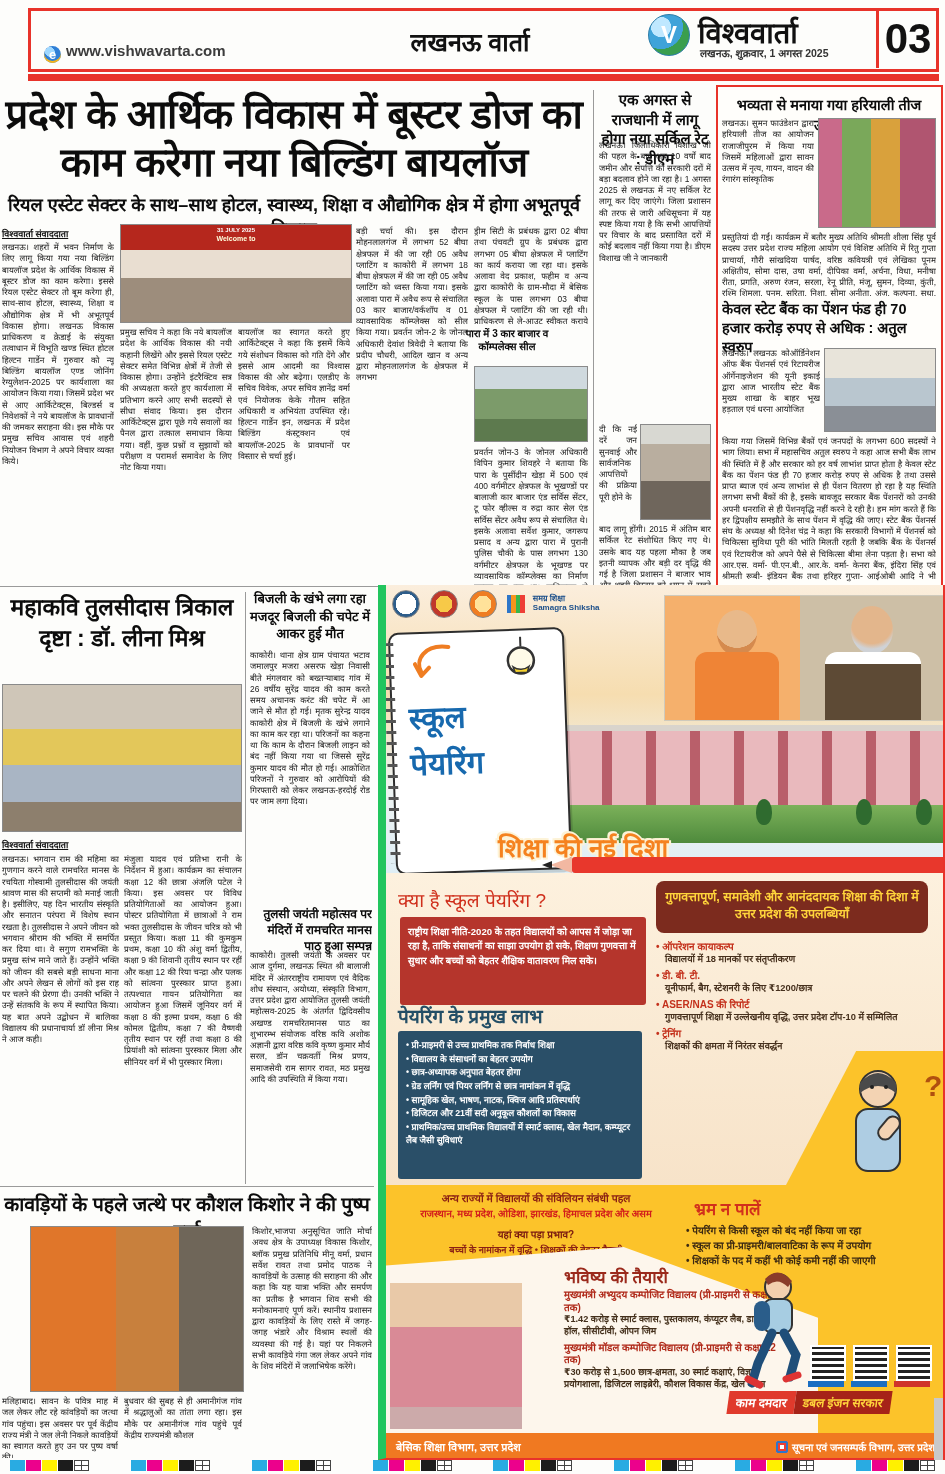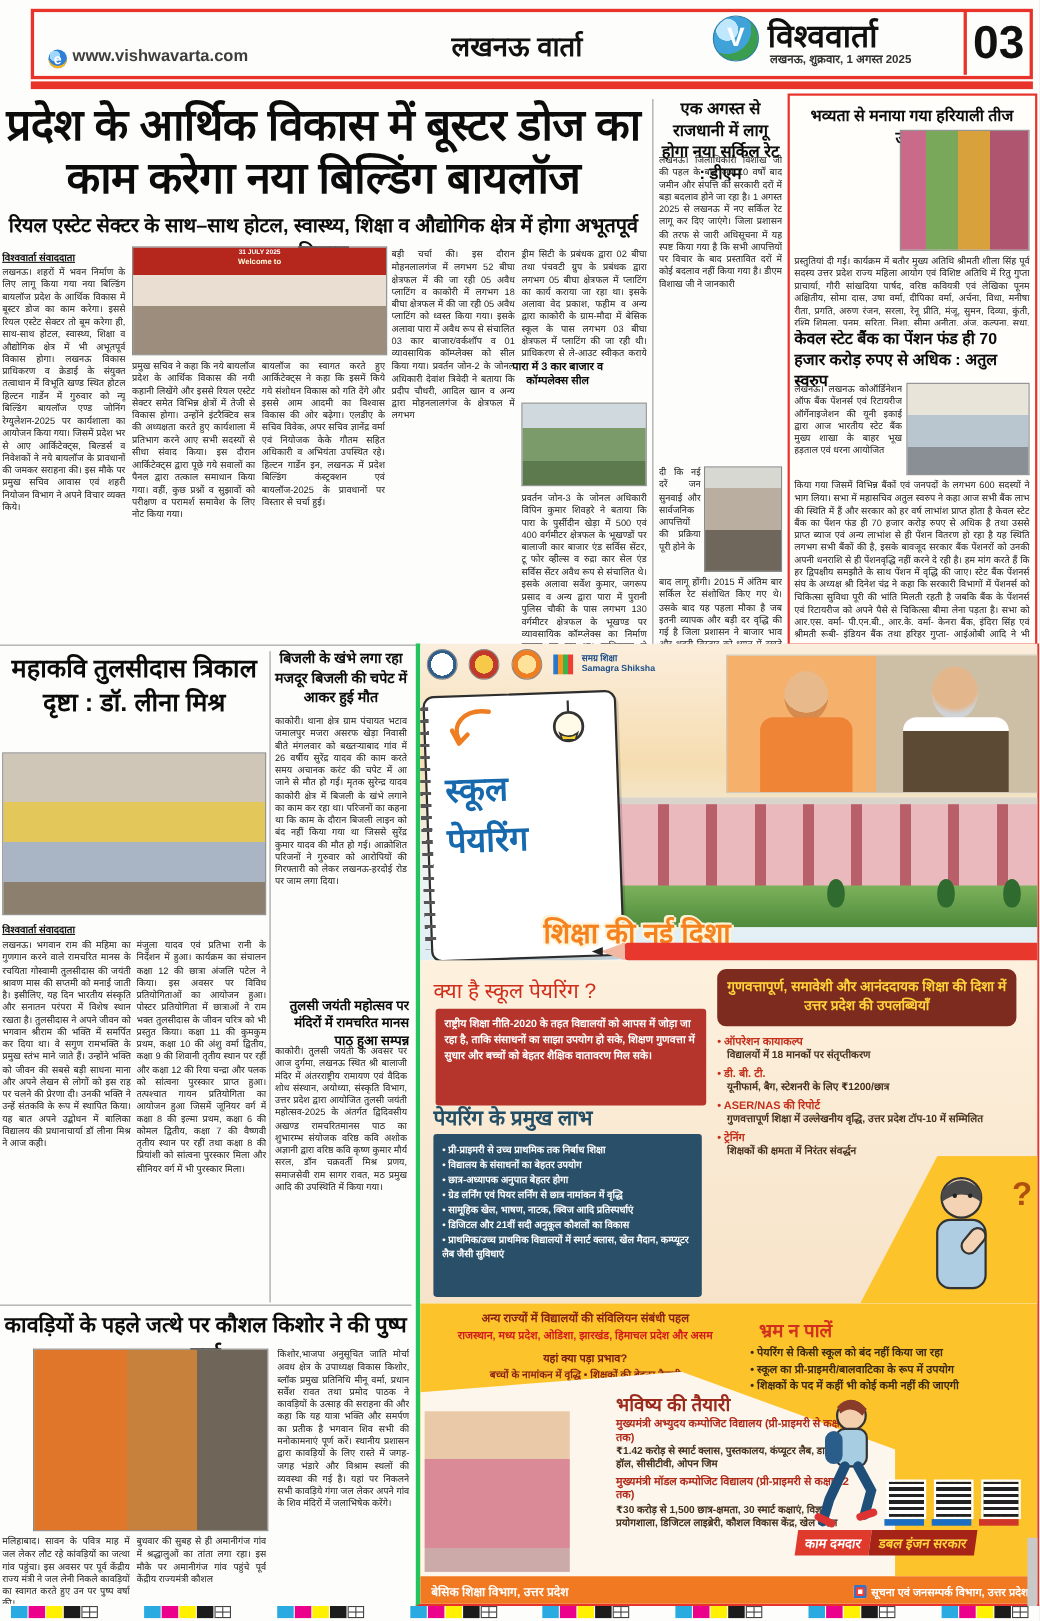--- a/index.html
+++ b/index.html
@@ -29,21 +29,21 @@
   .edition{position:absolute;left:700px;top:46px;font-size:10.5px;font-weight:bold;color:#333;}
   .pagebox{position:absolute;right:8px;top:10px;width:58px;height:58px;border-left:3px solid #e8332a;
            font-size:42px;font-weight:bold;color:#111;text-align:center;line-height:58px;}
 
   
   .lead-hl{left:4px;top:90px;width:580px;font-size:40px;line-height:1.2;text-align:center;letter-spacing:-.5px;}
   .lead-sub{left:4px;top:192px;width:580px;font-size:18px;text-align:center;}
   .byline{position:absolute;font-size:9px;font-weight:bold;text-decoration:underline;color:#111;}
 
   
-  .ad{position:absolute;left:378px;top:585px;width:567px;height:875px;border-left:4px solid #22c55e;
+  .ad{position:absolute;left:378px;top:585px;width:567px;height:875px;border-left:8px solid #22c55e;
       border-right:2px solid #e8332a;border-bottom:2px solid #e8332a;box-sizing:border-box;overflow:hidden;}
   .ad .hero{position:absolute;left:0;top:0;width:100%;height:288px;
       background:linear-gradient(180deg,#fbeedd 0%,#f6ddb0 38%,#eef3f2 70%,#dfeef5 100%);}
   .logo-chip{display:inline-block;width:26px;height:26px;border-radius:50%;margin-right:6px;vertical-align:middle;border:1px solid #888;}
   .samagra{display:inline-block;vertical-align:middle;font-size:8px;font-weight:bold;color:#1c4f8a;line-height:1.1;}
   .sam-bars{display:inline-block;vertical-align:middle;width:18px;height:18px;margin-right:3px;
       background:linear-gradient(90deg,#2e76c9 0 25%,#f7941d 25% 50%,#39b54a 50% 75%,#ee3e36 75% 100%);}
   .leaders{position:absolute;left:278px;top:10px;width:282px;height:124px;border:1px solid #cfcabc;
       background:linear-gradient(90deg,#f5b06c 0 48%,#cdbfa6 48% 100%);}
   .leaders .head{position:absolute;border-radius:50%;}
@@ -156,20 +156,21 @@
 
   <div class="hair-v" style="left:593px;top:90px;height:496px;"></div>
   <div class="hl c" style="left:598px;top:90px;width:114px;font-size:15px;line-height:1.3;">एक अगस्त से राजधानी में लागू होगा नया सर्किल रेट : डीएम</div>
   <div class="txt" style="left:599px;top:140px;width:112px;height:282px;">लखनऊ। जिलाधिकारी विशाख जी की पहल के बाद अब 10 वर्षों बाद जमीन और संपत्ति की सरकारी दरों में बड़ा बदलाव होने जा रहा है। 1 अगस्त 2025 से लखनऊ में नए सर्किल रेट लागू कर दिए जाएंगे। जिला प्रशासन की तरफ से जारी अधिसूचना में यह स्पष्ट किया गया है कि सभी आपत्तियों पर विचार के बाद प्रस्तावित दरों में कोई बदलाव नहीं किया गया है। डीएम विशाख जी ने जानकारी</div>
   <div class="txt" style="left:599px;top:424px;width:38px;height:96px;">दी कि नई दरें जन सुनवाई और सार्वजनिक आपत्तियों की प्रक्रिया पूरी होने के</div>
   <div class="photo" style="left:640px;top:424px;width:71px;height:96px;background:linear-gradient(180deg,#d8d8d2 0 20%,#b9ae9f 20% 60%,#6f665c 60% 100%);"></div>
   <div class="txt" style="left:599px;top:524px;width:112px;height:62px;">बाद लागू होंगी। 2015 में अंतिम बार सर्किल रेट संशोधित किए गए थे। उसके बाद यह पहला मौका है जब इतनी व्यापक और बड़ी दर वृद्धि की गई है जिला प्रशासन ने बाजार भाव और शहरी विस्तार को ध्यान में रखते हुए इस बार 15% से 50% तक की सर्किल रेट बढ़ोतरी की अधिसूचना जारी की है। ग्रामीण क्षेत्रों में कृषि भूमि की दरें औसतन 15 से 40 प्रतिशत तक बढ़ेंगी, जबकि शहरी इलाकों में यह इजाफा 25 से 50 प्रतिशत तक हो सकता है। कई इलाकों में दरें दोगुनी हो जाएंगी। शहर के प्रमुख इलाकों गोमतीनगर, इंदिरानगर और विभूतिखंड में नए सर्किल रेट पुराने रिकॉर्ड्स को पार कर चुके हैं। इंदिरानगर में जहां 2015 में दर 27,000 प्रति वर्ग मीटर थी, अब वह 62,000 पहुंच गई है। विभूतिखंड में दर 40000 से बढ़कर 70000 हो गई है, जबकि गोमतीनगर के अन्य सेक्टरों में यह 30500 से बढ़कर 77000 प्रति वर्ग मीटर तक जा पहुंची है।</div>
 
   <div class="abs" style="left:716px;top:85px;width:227px;height:502px;border:2.5px solid #e8332a;box-sizing:border-box;background:#fffefb;"></div>
   <div class="hl c" style="left:722px;top:94px;width:214px;font-size:14.5px;">भव्यता से मनाया गया हरियाली तीज उत्सव</div>
+  <div class="txt" style="left:722px;top:118px;width:92px;height:110px;">लखनऊ। सुमन फाउंडेशन द्वारा हरियाली तीज का आयोजन राजाजीपुरम में किया गया जिसमें महिलाओं द्वारा सावन उत्सव में नृत्य, गायन, वादन की रंगारंग सांस्कृतिक</div>
   <div class="photo" style="left:818px;top:118px;width:118px;height:110px;background:linear-gradient(90deg,#c96a8a 0 20%,#7aa85a 20% 45%,#d9a13c 45% 70%,#b05570 70% 100%);"></div>
   <div class="txt" style="left:722px;top:232px;width:214px;height:64px;">प्रस्तुतियां दी गईं। कार्यक्रम में बतौर मुख्य अतिथि श्रीमती शीला सिंह पूर्व सदस्य उत्तर प्रदेश राज्य महिला आयोग एवं विशिष्ट अतिथि में रितु गुप्ता प्राचार्या, गौरी सांखदिया पार्षद, वरिष्ठ कवियत्री एवं लेखिका पूनम अक्षितीय, सोमा दास, उषा वर्मा, दीपिका वर्मा, अर्चना, विधा, मनीषा रीता, प्रगति, अरुण रंजन, सरला, रेनू प्रीति, मंजू, सुमन, दिव्या, कुंती, रश्मि शिमला, पूनम, सरिता, निशा, सीमा अनीता, अंजू, कल्पना, सुधा, बबीता सोनाली, गीता, हर्षित, मोनिका, निशा एवं अन्य महिलाएं पारम्परिक वेशभूषा में उपस्थित रहीं। कार्यक्रम की आयोजिका सुमन फाउंडेशन की अध्यक्षा सुमन सिंह के संयोजन में कार्यक्रम धूमधाम से किया गया। अतिथियों द्वारा हरियाली तीज क्वीन मंजू मौर्या को पोषित किया गया, सभी को सावन के उपहार भी दिए गए। मंच का कुशल संचालन वरिष्ठ समाजसेविका मीनाक्षी खनेजा द्वारा किया गया।</div>
 
   <div class="hl" style="left:722px;top:300px;width:216px;font-size:14.5px;line-height:1.3;">केवल स्टेट बैंक का पेंशन फंड ही 70 हजार करोड़ रुपए से अधिक : अतुल स्वरुप</div>
   <div class="txt" style="left:722px;top:348px;width:98px;height:84px;">लखनऊ। लखनऊ कोऑर्डिनेशन ऑफ बैंक पेंशनर्स एवं रिटायरीज ऑर्गेनाइजेशन की यूनी इकाई द्वारा आज भारतीय स्टेट बैंक मुख्य शाखा के बाहर भूख हड़ताल एवं धरना आयोजित</div>
   <div class="photo" style="left:824px;top:348px;width:112px;height:84px;background:linear-gradient(180deg,#e8e4da 0 35%,#b9c6cf 35% 70%,#8a8f96 70% 100%);"></div>
   <div class="txt" style="left:722px;top:436px;width:214px;height:146px;">किया गया जिसमें विभिन्न बैंकों एवं जनपदों के लगभग 600 सदस्यों ने भाग लिया। सभा में महासचिव अतुल स्वरुप ने कहा आज सभी बैंक लाभ की स्थिति में हैं और सरकार को हर वर्ष लाभांश प्राप्त होता है केवल स्टेट बैंक का पेंशन फंड ही 70 हजार करोड़ रुपए से अधिक है तथा उससे प्राप्त ब्याज एवं अन्य लाभांश से ही पेंशन वितरण हो रहा है यह स्थिति लगभग सभी बैंकों की है, इसके बावजूद सरकार बैंक पेंशनरों को उनकी अपनी धनराशि से ही पेंशनवृद्धि नहीं करने दे रही है। हम मांग करते हैं कि हर द्विपक्षीय समझौते के साथ पेंशन में वृद्धि की जाए। स्टेट बैंक पेंशनर्स संघ के अध्यक्ष श्री दिनेश चंद्र ने कहा कि सरकारी विभागों में पेंशनर्स को चिकित्सा सुविधा पूरी की भांति मिलती रहती है जबकि बैंक के पेंशनर्स एवं रिटायरीज को अपने पैसे से चिकित्सा बीमा लेना पड़ता है। सभा को आर.एस. वर्मा- पी.एन.बी., आर.के. वर्मा- केनरा बैंक, इंदिरा सिंह एवं श्रीमती रूबी- इंडियन बैंक तथा हरिहर गुप्ता- आईओबी आदि ने भी संबोधित किया। सभा में अनशन पर बैठे यूनियन नेताओं के अतिरिक्त स्टेट बैंक के के.के. सिंह, बी.के. अवस्थी, जी.एस. भंडारी, पवन कुमार, अनिरुद्ध श्रीवास्तव- (बीओबी), डी.के. बाजपेई (देना बैंक), कंदइकर- (आईओबी) आदि ने अपने विचार व्यक्त किये।</div>
 
   <div class="hair-h" style="left:0;top:586px;width:712px;"></div>
 

